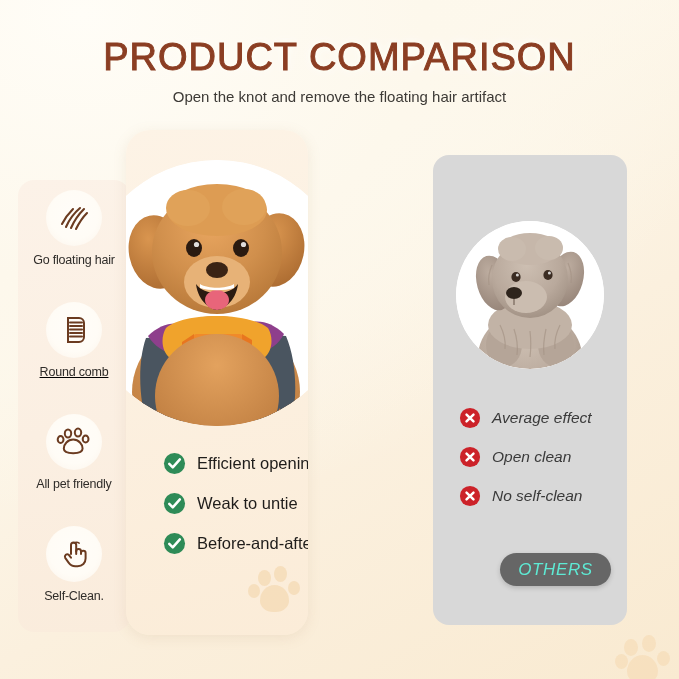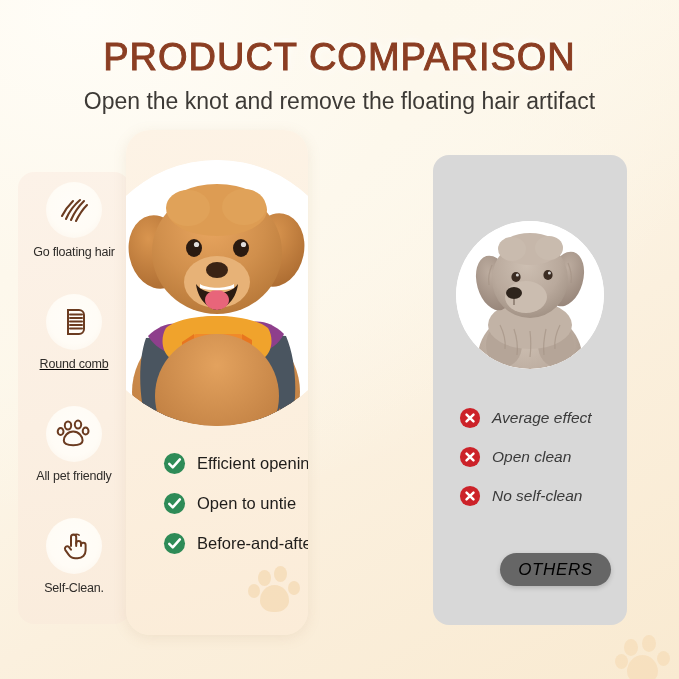--- a/index.html
+++ b/index.html
@@ -23,26 +23,26 @@
   
   .title{
     position:absolute;left:0;right:0;top:36px;text-align:center;
     font-size:38px;font-weight:normal;letter-spacing:1px;
     color:#8b3e23;
     -webkit-text-stroke:1px #8b3e23;
     text-shadow:0 0 7px #fffdf6, 0 0 7px #fffdf6, 0 0 12px #fffdf6;
   }
   .subtitle{
     position:absolute;left:0;right:0;top:88px;text-align:center;
-    font-size:23px;color:#3d3a36;
+    font-size:15px;color:#3d3a36;
   }
 
   
   .sidebar{
-    position:absolute;left:18px;top:172px;width:112px;height:452px;
+    position:absolute;left:18px;top:180px;width:112px;height:452px;
     border-radius:16px;
     background:linear-gradient(170deg,#fcf2e8 0%,#fbefe2 55%,#faecdc 100%);
   }
   .feat{position:absolute;left:0;width:112px;text-align:center;}
   .feat .disc{
     width:56px;height:56px;margin:0 auto;border-radius:50%;
     background:radial-gradient(circle at 50% 45%, #fffdf9 0%, #fffcf6 58%, #fdf7ef 82%, rgba(253,244,232,0) 100%);
     display:flex;align-items:center;justify-content:center;
   }
   .feat .flabel{
@@ -75,21 +75,21 @@
     background:#ffffff;overflow:hidden;
   }
   .others-list{position:absolute;left:26px;top:252px;width:240px;}
   .orow{display:flex;align-items:center;margin-bottom:17px;}
   .orow .rtext{margin-left:11px;font-size:15.5px;color:#3a3a3a;white-space:nowrap;}
   .badge-others{
     position:absolute;left:67px;top:398px;width:111px;height:33px;border-radius:17px;
     background:#666666;display:flex;align-items:center;justify-content:center;
     box-shadow:0 2px 5px rgba(0,0,0,.17);
   }
-  .badge-others span{font-size:17px;color:#000000;letter-spacing:.6px;}
+  .badge-others span{font-size:17px;color:#5eead4;letter-spacing:.6px;}
 
   svg{display:block;}
 </style>
 </head>
 <body>
 
 <div id="page">
 
   <div class="title">PRODUCT COMPARISON</div>
   <div class="subtitle">Open the knot and remove the floating hair artifact</div>
@@ -224,21 +224,21 @@
         <span class="rtext">Efficient opening</span>
       </div>
 
       <div class="row">
         <span>
           <svg width="23" height="23" viewBox="0 0 24 24">
             <circle cx="12" cy="12" r="11" fill="#2e8b57"></circle>
             <path d="M6.5 12.4 l3.7 3.7 l7.4 -8.4" fill="none" stroke="#ffffff" stroke-width="2.6" stroke-linecap="round" stroke-linejoin="round"></path>
           </svg>
         </span>
-        <span class="rtext">Open to untie</span>
+        <span class="rtext">Weak to untie</span>
       </div>
 
       <div class="row">
         <span>
           <svg width="23" height="23" viewBox="0 0 24 24">
             <circle cx="12" cy="12" r="11" fill="#2e8b57"></circle>
             <path d="M6.5 12.4 l3.7 3.7 l7.4 -8.4" fill="none" stroke="#ffffff" stroke-width="2.6" stroke-linecap="round" stroke-linejoin="round"></path>
           </svg>
         </span>
         <span class="rtext">Before-and-after image</span>

